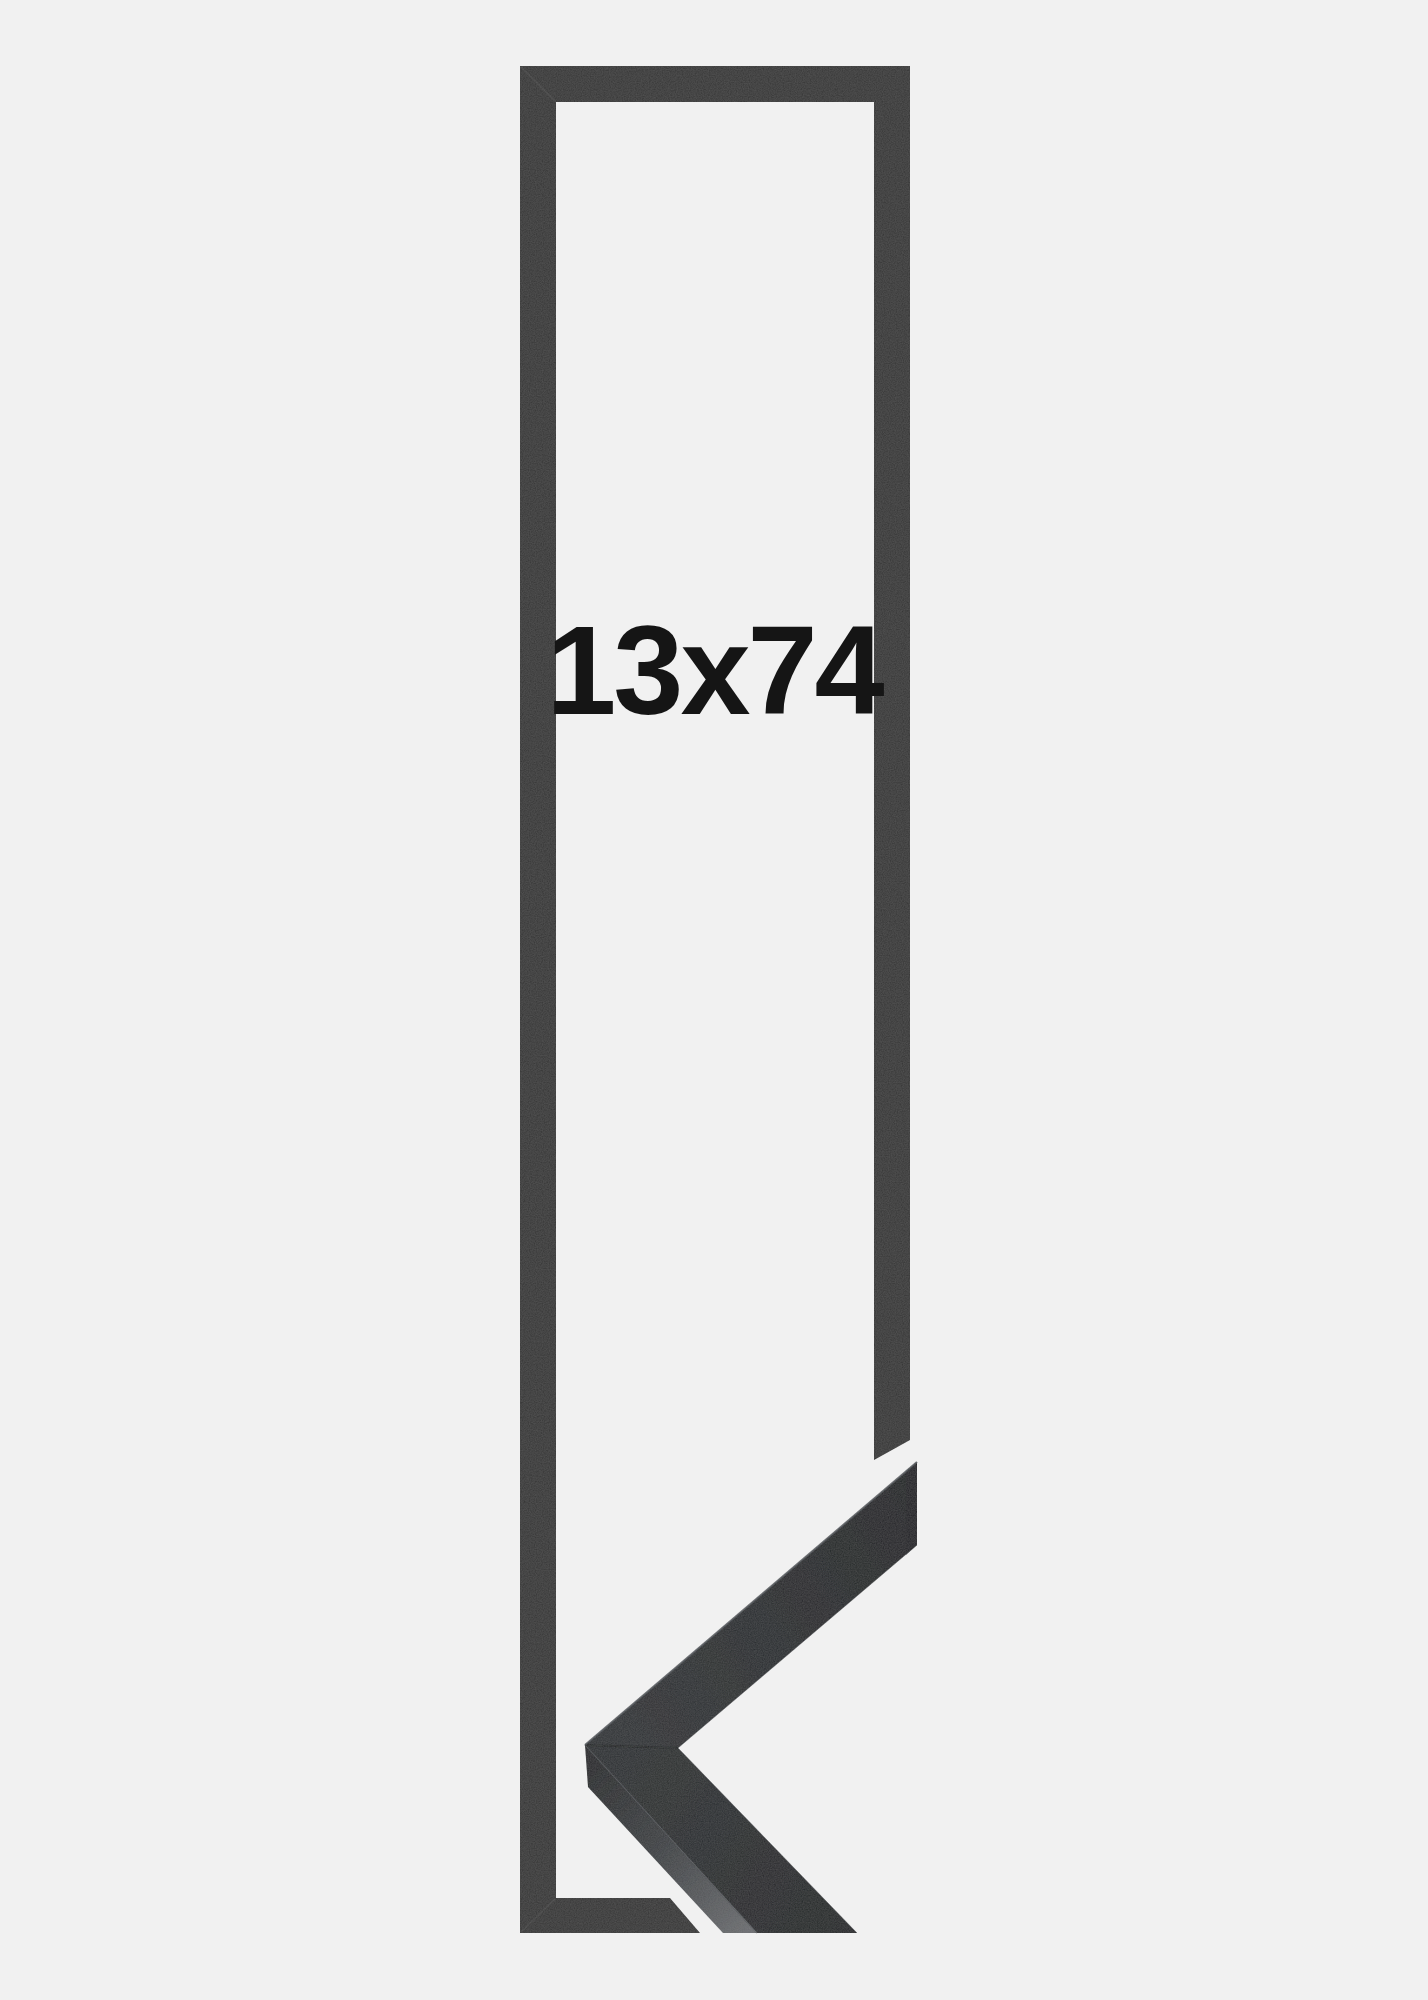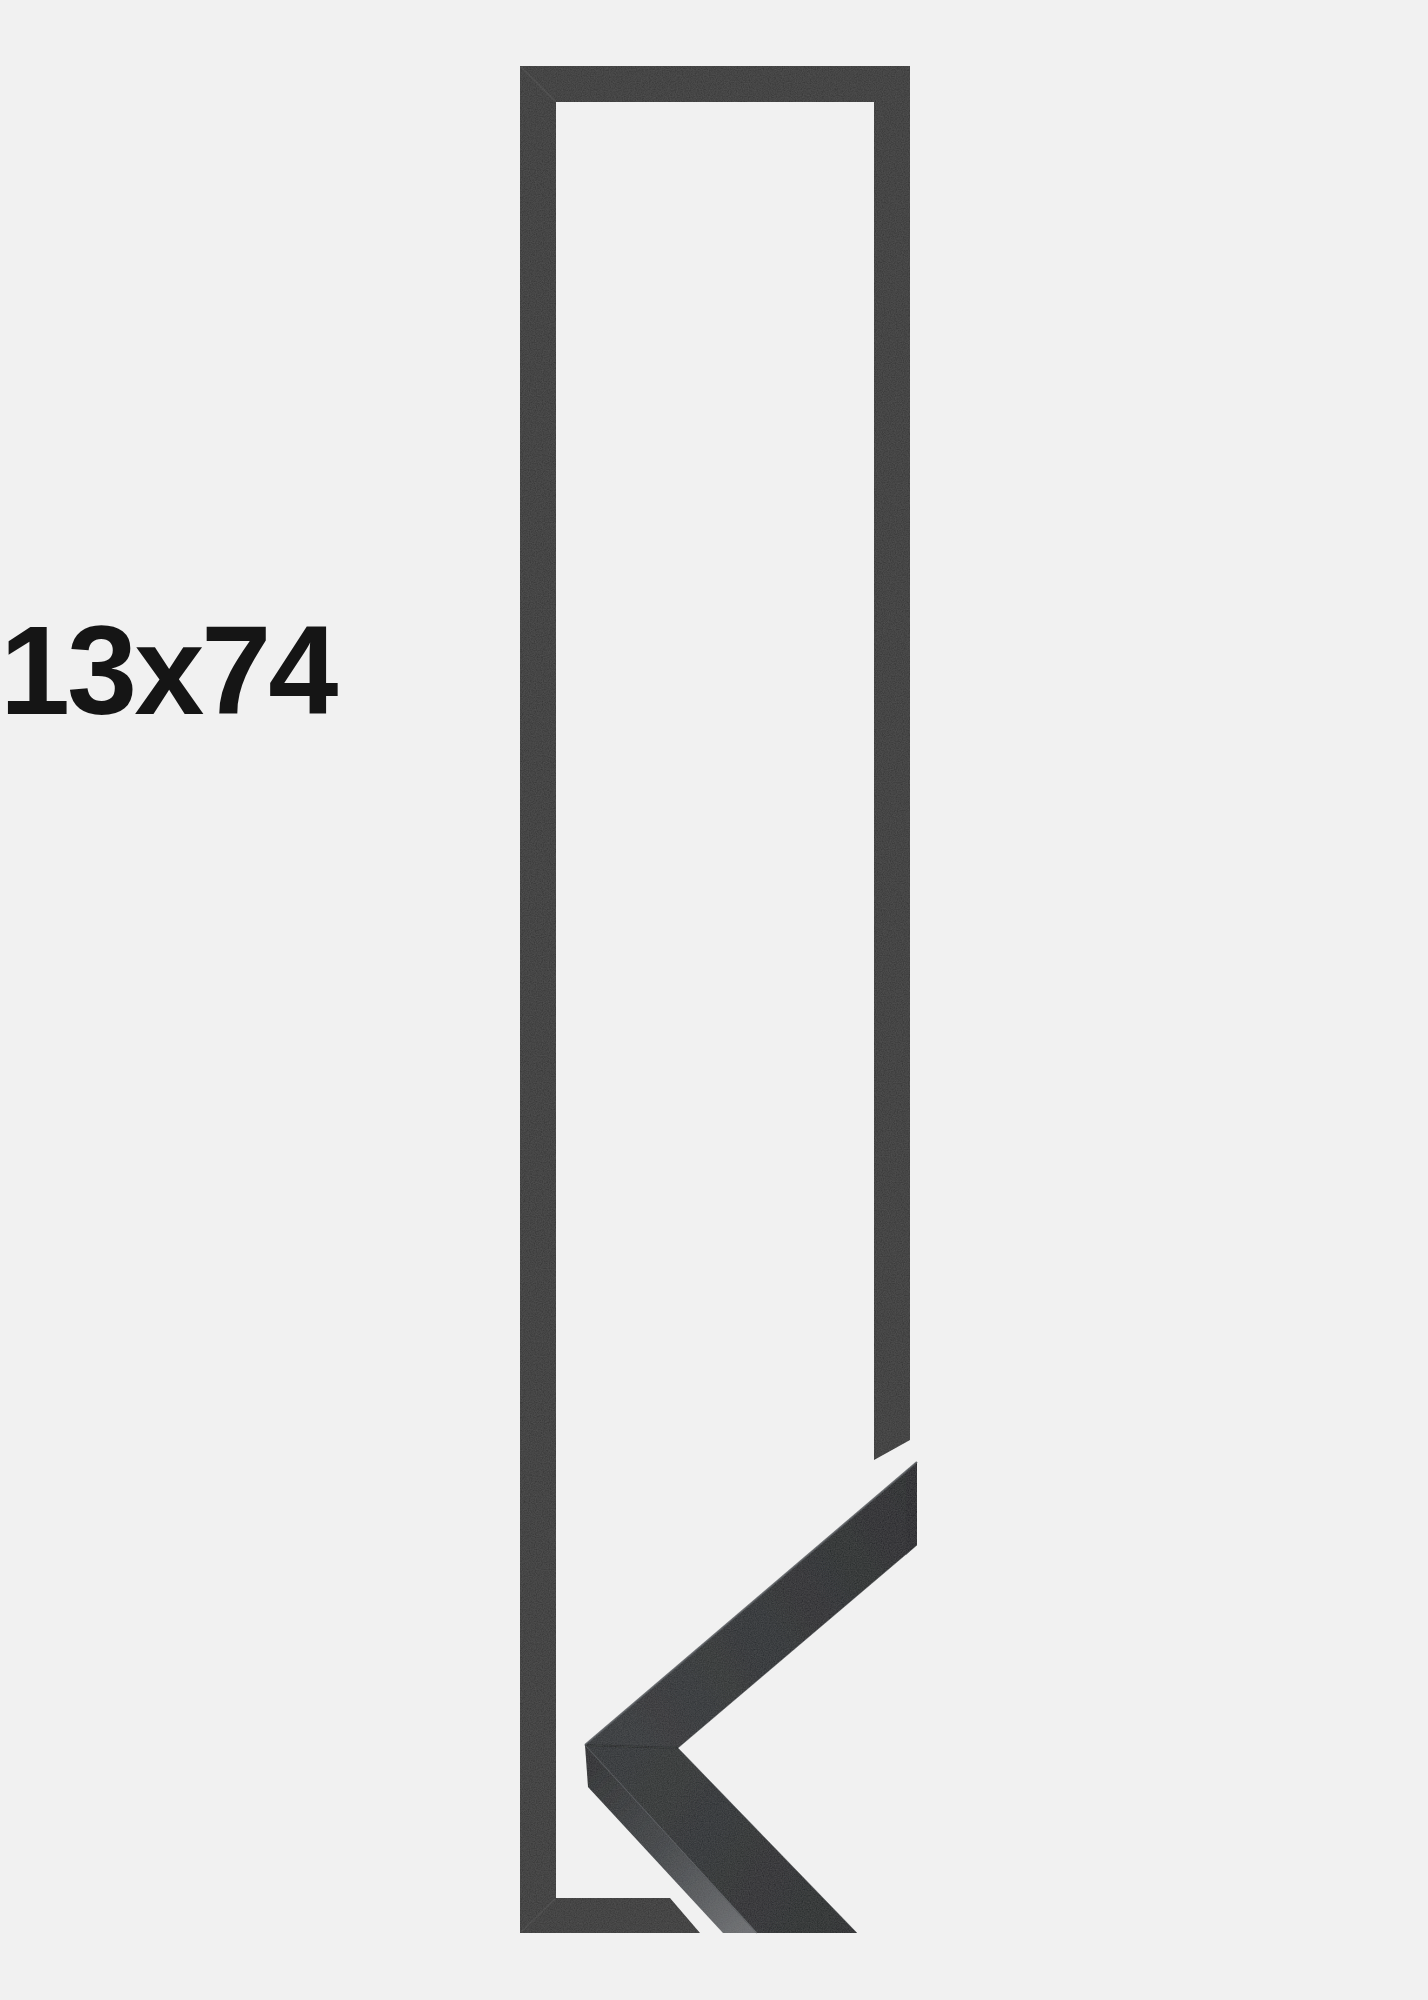--- a/index.html
+++ b/index.html
@@ -15,20 +15,21 @@
     position: absolute;
     left: 0; top: 0;
     width: 1428px; height: 2000px;
     display: block;
   }
   .size-label {
     position: absolute;
     left: 0;
     top: 608px;
     width: 100%;
+    text-align: center;
     font-weight: bold;
     font-size: 126px;
     line-height: 1;
     letter-spacing: -3px;
     color: var(--label-text, #151515);
     user-select: none;
   }
 </style>
 </head>
 <body>

